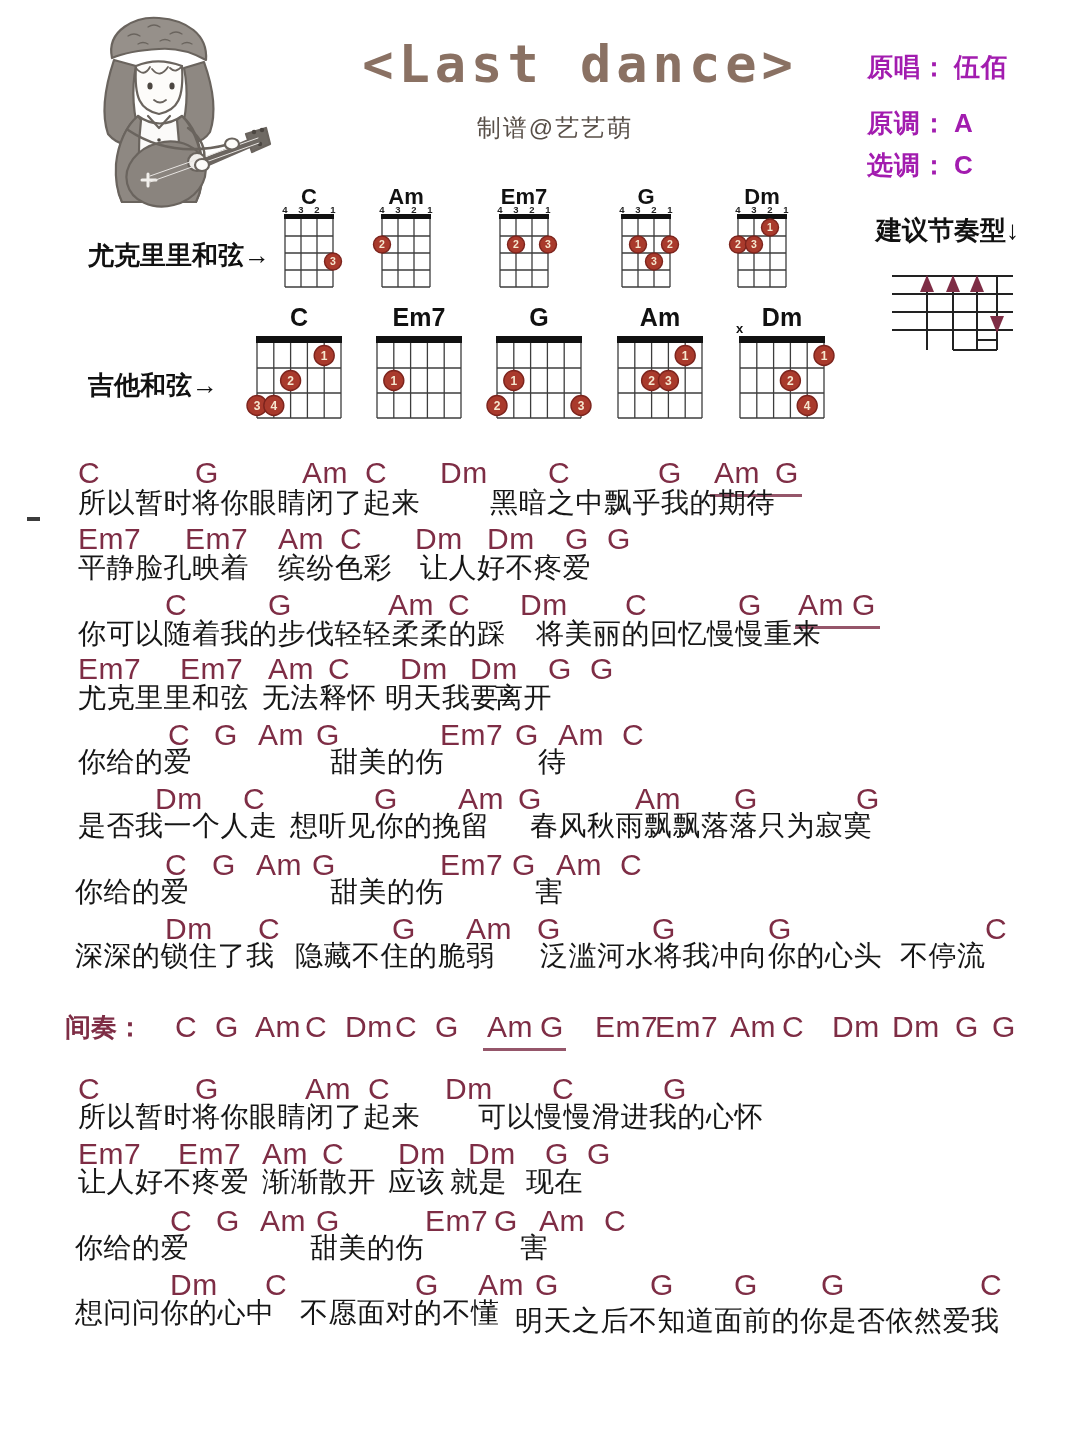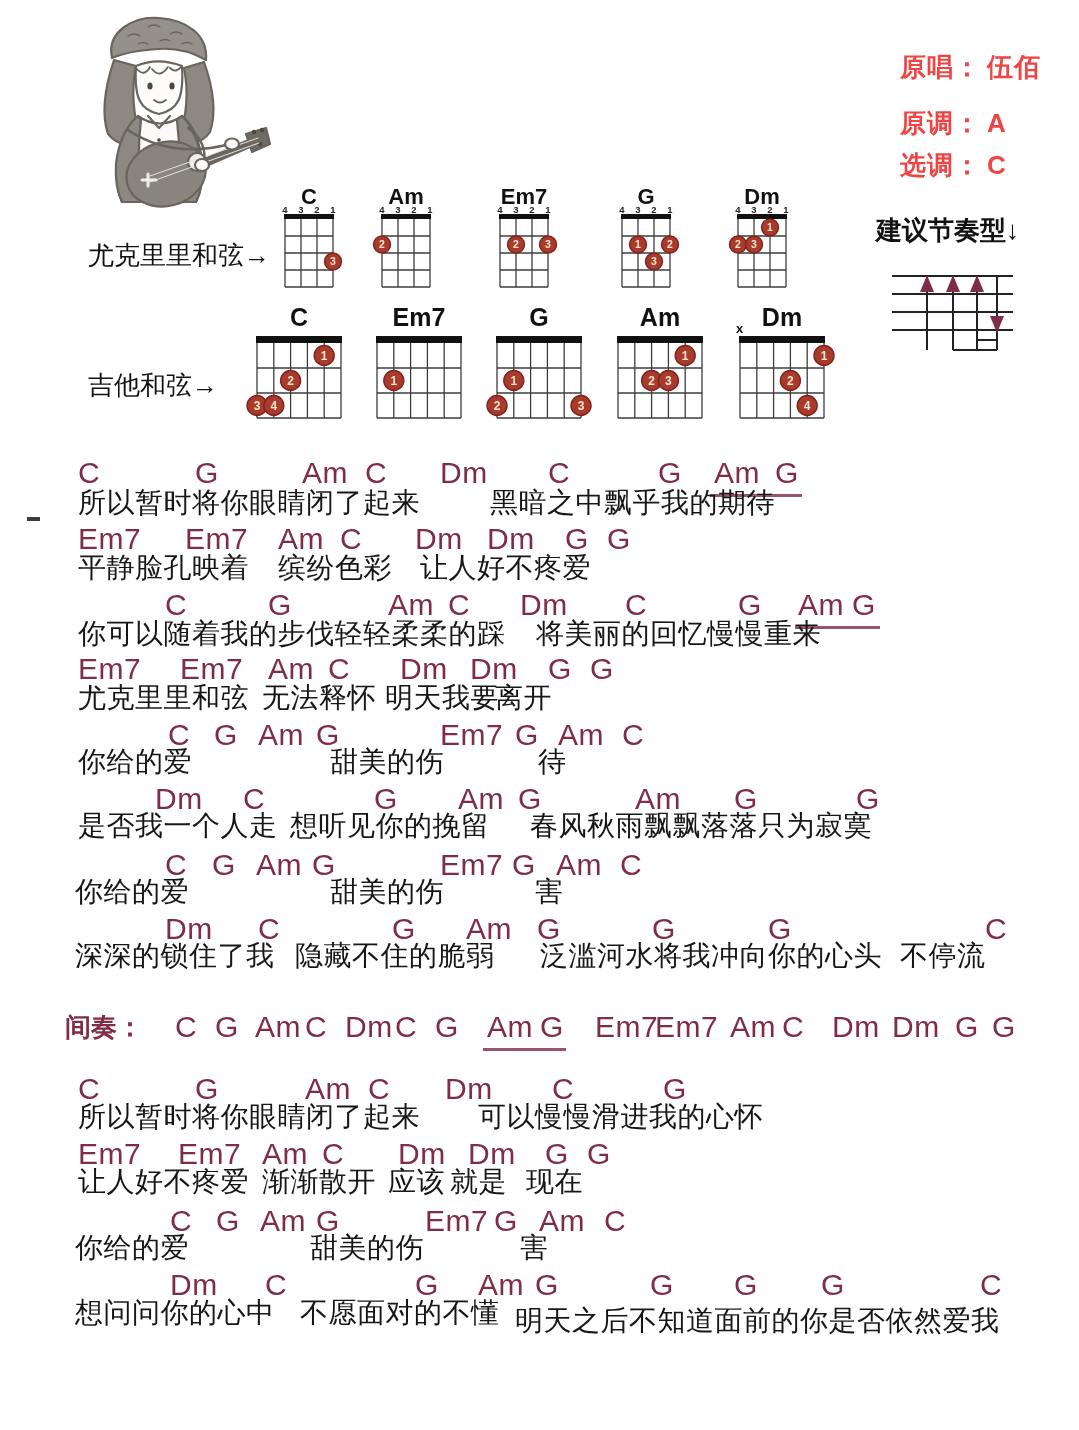--- a/index.html
+++ b/index.html
@@ -3,25 +3,25 @@
 <meta charset="utf-8">
 <style>
   html,body{margin:0;padding:0;background:#fff;}
   .page{position:relative;width:1079px;height:1430px;background:#ffffff;overflow:hidden;
         font-family:"Liberation Sans","DejaVu Sans",sans-serif;}
   .title{position:absolute;left:350px;top:34px;width:460px;text-align:center;
          font-family:"DejaVu Sans Mono","Liberation Mono",monospace;font-weight:700;
          font-size:52px;letter-spacing:5px;color:var(--title);white-space:nowrap;}
   .credit{position:absolute;left:430px;top:112px;width:250px;text-align:center;
           font-size:24px;color:#584f48;letter-spacing:2px;}
-  .info-line{position:absolute;left:900px;color:#ef4444;font-size:26px;font-weight:700;
+  .info-line{position:absolute;left:867px;color:#a21caf;font-size:26px;font-weight:700;
              letter-spacing:1px;white-space:nowrap;}
   .rhythm-label{position:absolute;left:876px;top:213px;color:#111;font-size:26px;
                 font-weight:700;white-space:nowrap;}
-  .row-label{position:absolute;left:88px;color:#111;font-size:26px;font-weight:400;white-space:nowrap;}
+  .row-label{position:absolute;left:88px;color:#111;font-size:26px;font-weight:700;white-space:nowrap;}
   .chord{position:absolute;color:var(--chord);font-size:30px;font-weight:400;
          letter-spacing:.5px;white-space:nowrap;line-height:1;}
   .interlude-label{position:absolute;color:var(--chord);font-size:26px;font-weight:700;
                    white-space:nowrap;line-height:1;}
   .lyric{position:absolute;color:#161616;font-size:28px;white-space:pre;
          letter-spacing:.5px;line-height:1.15;}
   .uline{position:absolute;height:3px;background:var(--underline);}
   .margin-dash{position:absolute;left:27px;top:517px;width:13px;height:4px;background:#3c3c3c;}
   svg text{font-family:"Liberation Sans","DejaVu Sans",sans-serif;}
 </style>
@@ -58,20 +58,22 @@
       <circle cx="135" cy="150" r="9" fill="#f1efec"></circle>
       <path d="M86,162 L86,174 M80,168 L94,168" stroke-width="3" stroke="#f1efec"></path>
       <path d="M88,164 L196,126 M88,170 L197,131" stroke-width="1" stroke="#e8e5e2"></path>
       <path d="M66,118 C96,138 130,142 168,132" stroke-width="2.4"></path>
       <ellipse cx="170" cy="132" rx="7" ry="5.5" fill="#fdfcfa"></ellipse>
       <path d="M126,116 C140,126 144,138 142,150" stroke-width="2.4"></path>
       <ellipse cx="140" cy="153" rx="7" ry="6" fill="#fdfcfa"></ellipse>
     </g>
   </svg>
 
+  <div class="title">&lt;Last dance&gt;</div>
+  <div class="credit">制谱@艺艺萌</div>
 
   <div id="songInfo">
       <div class="info-line" style="top: 50px;"><span>原唱：</span><span style="margin-left: 6px;">伍佰</span></div>
       <div class="info-line" style="top: 106px;"><span>原调：</span><span style="margin-left: 6px;">A</span></div>
       <div class="info-line" style="top: 148px;"><span>选调：</span><span style="margin-left: 6px;">C</span></div>
     </div>
 
   <div class="rhythm-label">建议节奏型↓</div>
   <svg id="rhythmSvg" style="position:absolute;left:0;top:0;" width="1079" height="1430" viewBox="0 0 1079 1430" pointer-events="none">
       <line x1="892" y1="276" x2="1013" y2="276" stroke="#222" stroke-width="2"></line>

